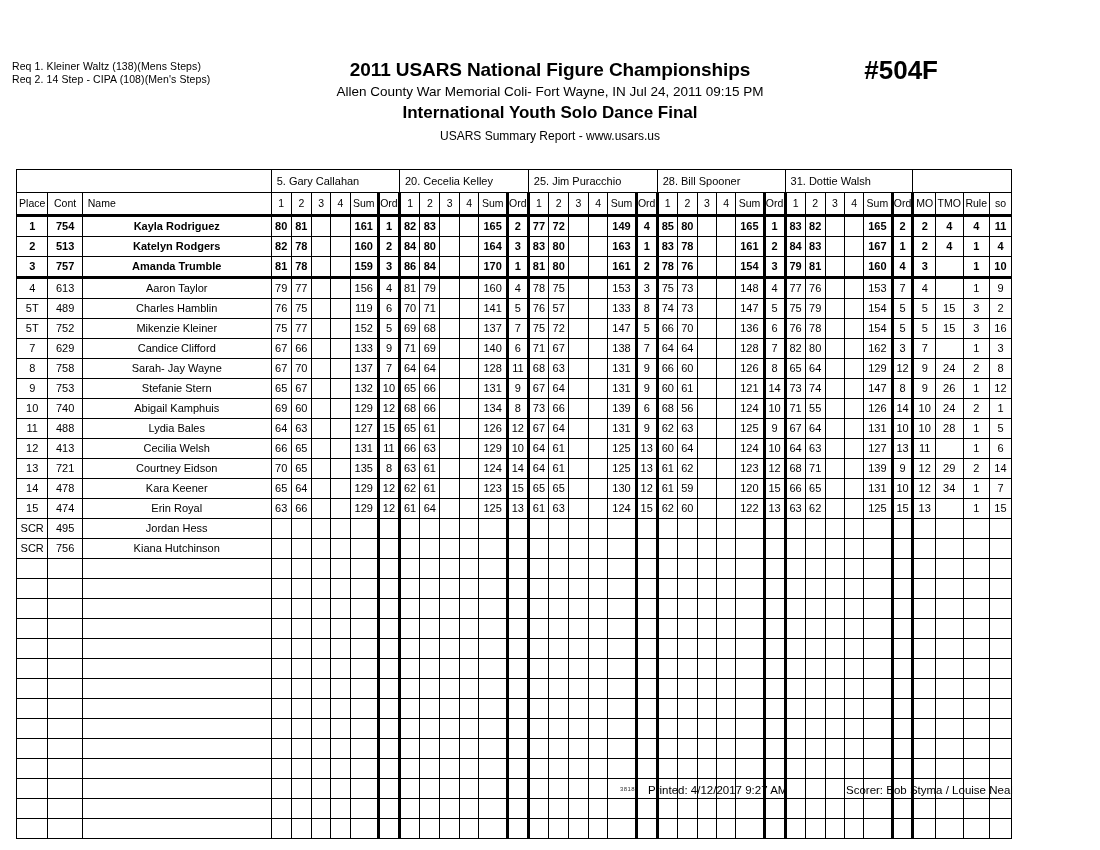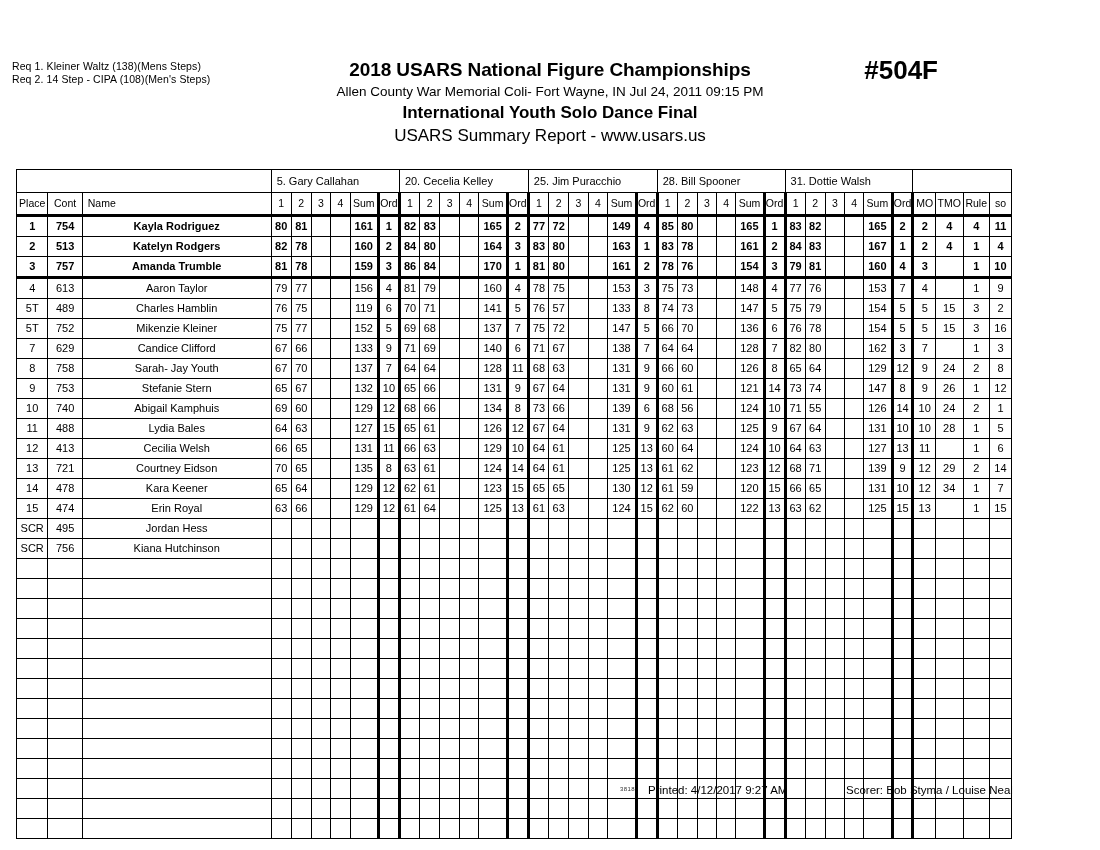--- a/index.html
+++ b/index.html
@@ -16,21 +16,21 @@
 
   
   .reqs{position:absolute;left:12px;top:24px;font-size:10.5px;line-height:13px;letter-spacing:.1px;}
   .reqs div{white-space:nowrap;}
 
   
   .hdr{position:absolute;left:0;top:22px;width:1100px;text-align:center;}
   .hdr .line1{font-size:19px;font-weight:bold;line-height:24px;letter-spacing:-.1px;}
   .hdr .line2{font-size:13.5px;line-height:19px;}
   .hdr .line3{font-size:17px;font-weight:bold;line-height:24px;}
-  .hdr .line4{font-size:17px;line-height:22px;}
+  .hdr .line4{font-size:12px;line-height:22px;}
   .eventno{position:absolute;right:74px;top:22px;font-size:26px;font-weight:bold;line-height:24px;}
 
   
   .tblwrap{position:absolute;left:16px;top:133px;}
   table.sheet{border-collapse:collapse;table-layout:fixed;}
   table.sheet td,table.sheet th{
     border:1px solid #000;
     padding:0;
     margin:0;
     font-size:11px;
@@ -74,21 +74,21 @@
 <body>
 
 <div class="page">
 
   <div class="reqs">
     <div>Req  1.  Kleiner Waltz (138)(Mens Steps)</div>
     <div>Req  2.  14 Step - CIPA (108)(Men's Steps)</div>
   </div>
 
   <div class="hdr">
-    <div class="line1">2018 USARS National Figure Championships</div>
+    <div class="line1">2011 USARS National Figure Championships</div>
     <div class="line2">Allen County War Memorial Coli- Fort Wayne, IN  Jul 24, 2011  09:15 PM</div>
     <div class="line3">International Youth Solo Dance Final</div>
     <div class="line4">USARS Summary Report - www.usars.us</div>
   </div>
   <div class="eventno">#504F</div>
 
   <div class="tblwrap">
     <table class="sheet">
       <colgroup>
         <col style="width:32px">
@@ -447,21 +447,21 @@
             <td class="num">162</td>
             <td class="ordcol">3</td>
             <td class="num">7</td>
             <td class="num"></td>
             <td class="num">1</td>
             <td class="num">3</td>
           </tr>
           <tr class="">
             <td class="place">8</td>
             <td class="cont">758</td>
-            <td class="name">Sarah- Jay Youth</td>
+            <td class="name">Sarah- Jay Wayne</td>
             <td class="num">67</td>
             <td class="num">70</td>
             <td class="num"></td>
             <td class="num"></td>
             <td class="num">137</td>
             <td class="ordcol">7</td>
             <td class="num">64</td>
             <td class="num">64</td>
             <td class="num"></td>
             <td class="num"></td>

